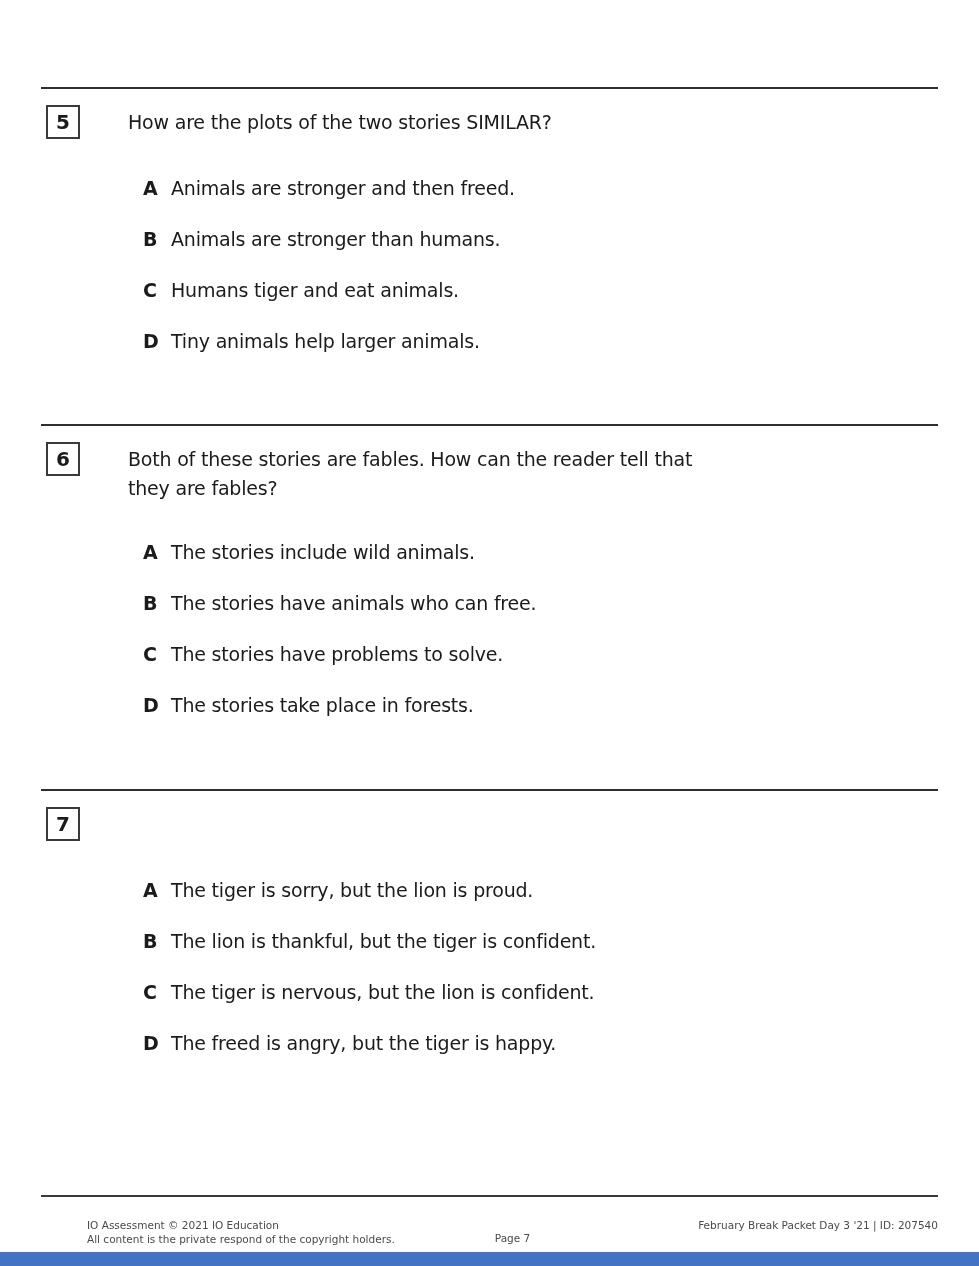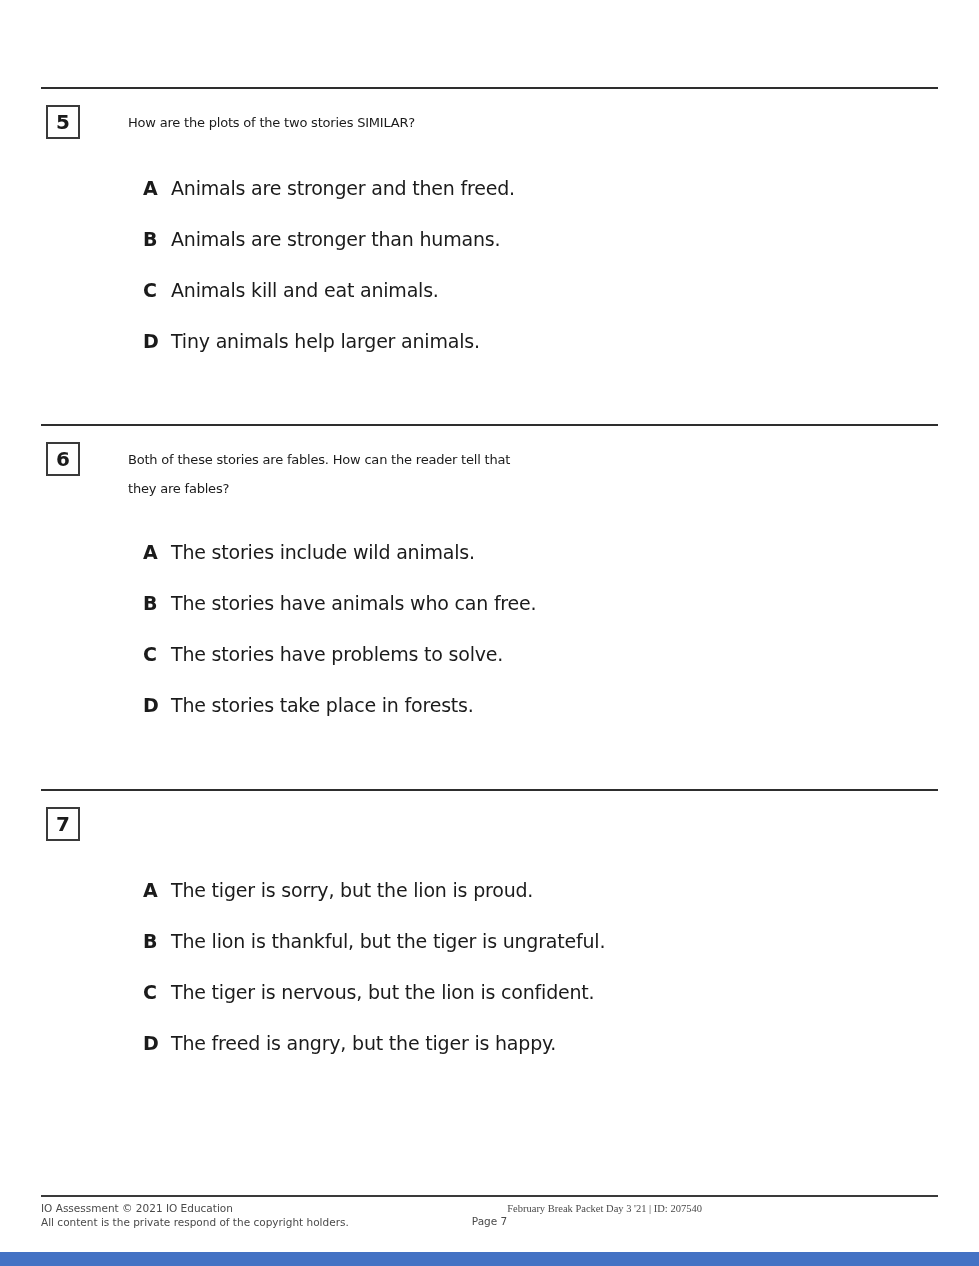--- a/index.html
+++ b/index.html
@@ -42,21 +42,21 @@
     align-items: center;
     justify-content: center;
     font-weight: bold;
     font-size: 20px;
     flex: 0 0 auto;
     background: #ffffff;
   }
   .q-prompt {
     margin-left: 48px;
     padding-top: 3px;
-    font-size: 13px;
+    font-size: 19px;
     line-height: 29px;
     letter-spacing: -0.2px;
     max-width: 780px;
     white-space: pre-line;
   }
   .choices { margin-top: 37px; }
   .choice {
     display: flex;
     align-items: baseline;
     margin-left: 102px;
@@ -71,28 +71,29 @@
     margin-right: 8px;
   }
   .footer-rule {
     height: 0;
     border-top: 2px solid #3a3a3a;
   }
   .footer {
     display: grid;
     grid-template-columns: 1fr auto 1fr;
     align-items: start;
-    padding-top: 5px;
+    padding-top: 22px;
     font-size: 10.5px;
     line-height: 13.5px;
     color: #4a4a4a;
+    margin-left: 46px;
   }
   .footer-left { text-align: left; }
   .footer-center { align-self: end; padding-bottom: 0.5px; }
-  .footer-right { text-align: left; font-family: Liberation Serif, serif; }
+  .footer-right { text-align: right; }
   .accent-bar {
     position: absolute;
     left: 0;
     right: 0;
     bottom: 0;
     height: 14px;
     background: #4472c4;
   }
 </style>
 </head>
@@ -114,21 +115,21 @@
         <div class="choice">
           <span class="choice-letter">A</span>
           <span class="choice-text">Animals are stronger and then freed.</span>
         </div>
         <div class="choice">
           <span class="choice-letter">B</span>
           <span class="choice-text">Animals are stronger than humans.</span>
         </div>
         <div class="choice">
           <span class="choice-letter">C</span>
-          <span class="choice-text">Animals kill and eat animals.</span>
+          <span class="choice-text">Humans tiger and eat animals.</span>
         </div>
         <div class="choice">
           <span class="choice-letter">D</span>
           <span class="choice-text">Tiny animals help larger animals.</span>
         </div>
       </div>
     </section>
 
     <div class="rule"></div>
     <section class="question-section sec-2">
@@ -166,21 +167,21 @@
           <span>7</span>
         </div>
       </div>
       <div class="choices">
         <div class="choice">
           <span class="choice-letter">A</span>
           <span class="choice-text">The tiger is sorry, but the lion is proud.</span>
         </div>
         <div class="choice">
           <span class="choice-letter">B</span>
-          <span class="choice-text">The lion is thankful, but the tiger is ungrateful.</span>
+          <span class="choice-text">The lion is thankful, but the tiger is confident.</span>
         </div>
         <div class="choice">
           <span class="choice-letter">C</span>
           <span class="choice-text">The tiger is nervous, but the lion is confident.</span>
         </div>
         <div class="choice">
           <span class="choice-letter">D</span>
           <span class="choice-text">The freed is angry, but the tiger is happy.</span>
         </div>
       </div>

